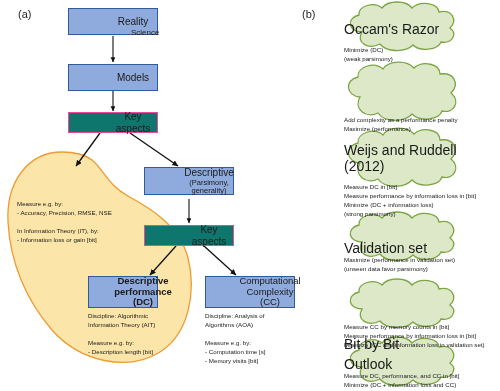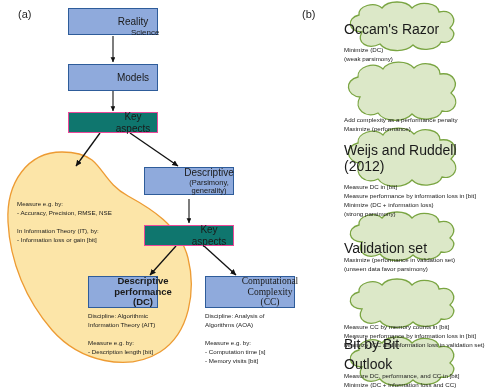--- a/index.html
+++ b/index.html
@@ -184,21 +184,21 @@
 
   <div class="box tan" style="left:144px; top:225px; width:90px; height:21px;">
     <div class="ttl">Key aspects</div>
   </div>
 
   <div class="box big" style="left:88px; top:276px; width:70px; height:32px;font-weight:bold;">
     <div class="ttl">Descriptive</div>
     <div class="ttl">performance (DC)</div>
   </div>
 
-  <div class="box big" style="left:205px; top:276px; width:90px; height:32px;font-family:Liberation Serif, serif;">
+  <div class="box big" style="left:205px; top:276px; width:90px; height:32px;">
     <div class="ttl">Computational</div>
     <div class="ttl">Complexity (CC)</div>
   </div>
 
   <div class="note" style="left:17px; top:200px; width:118px;">Measure e.g. by:
 - Accuracy, Precision, RMSE, NSE
 
 In Information Theory (IT), by:
 - Information loss or gain [bit]</div>
 

